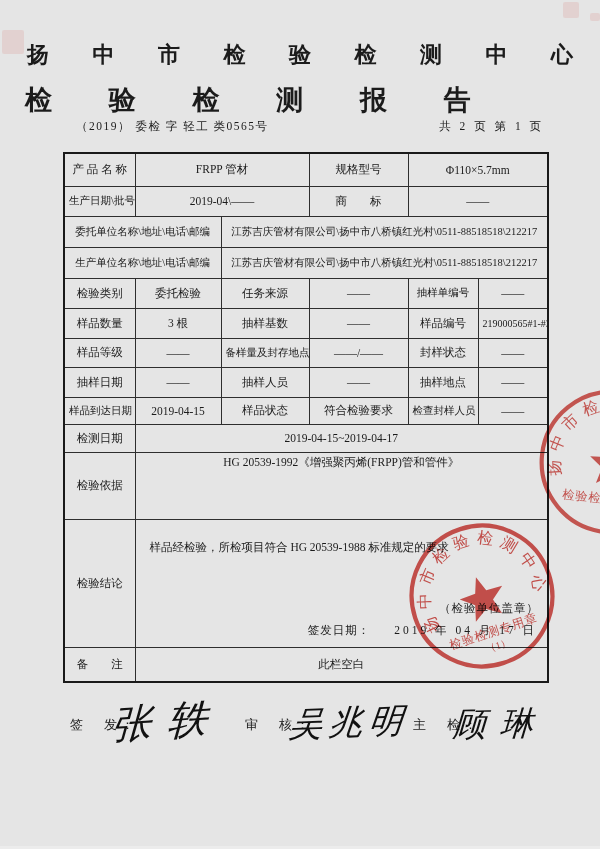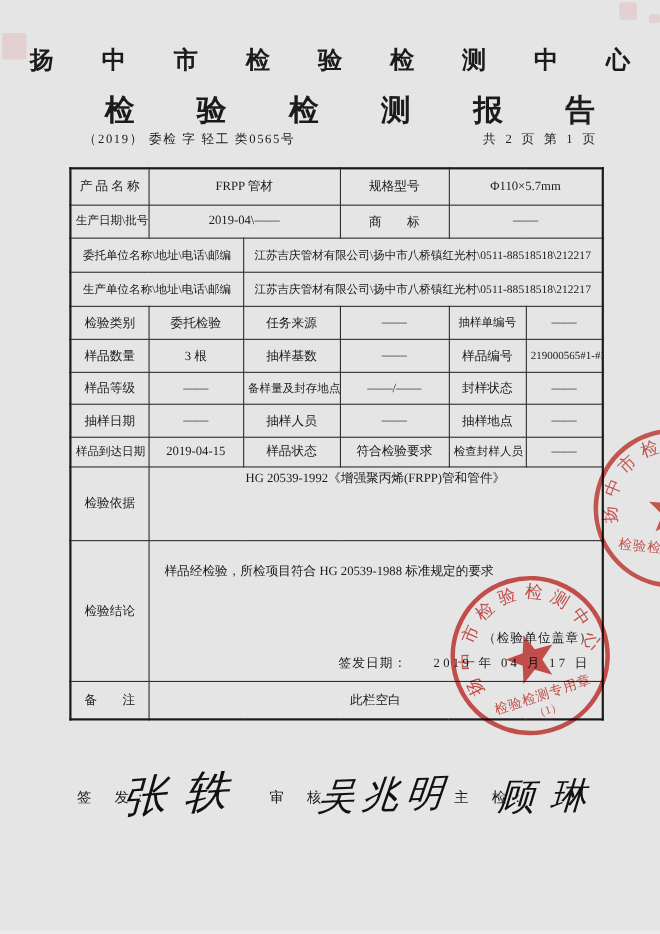--- a/index.html
+++ b/index.html
@@ -7,24 +7,23 @@
     position:relative; width:600px; height:849px; background:#e5e5e5;
     overflow:hidden; font-family:"Liberation Serif","DejaVu Serif",serif;
     color:#1b1b1b;
   }
   .org-title {
     position:absolute; top:40px; left:0; right:0; text-align:center;
     font-size:22px; font-weight:bold; letter-spacing:19px; text-indent:19px;
     white-space:nowrap;
   }
   .report-title {
-    position:absolute; top:82px; left:0; right:0; text-align:center;
+    position:absolute; top:82px; left:0; right:0; text-align:left;
     font-size:27px; font-weight:bold; letter-spacing:25px; text-indent:25px;
     white-space:nowrap;
-    margin-left:36px;
   }
   .doc-line { position:absolute; top:119px; left:76px; font-size:11.5px; letter-spacing:1.5px; }
   .page-info { position:absolute; top:119px; right:56px; font-size:11.5px; letter-spacing:3px; }
 
   table.report {
     position:absolute; top:152px; left:63px; width:484px;
     border-collapse:collapse; table-layout:fixed;
     font-size:11.5px; border:2px solid #1a1a1a;
   }
   table.report td {
@@ -145,20 +144,24 @@
       <td>——</td>
     </tr>
     <tr style="height:27px">
       <td class="small">样品到达日期</td>
       <td>2019-04-15</td>
       <td>样品状态</td>
       <td>符合检验要求</td>
       <td class="small">检查封样人员</td>
       <td>——</td>
     </tr>
+    <tr style="height:28px">
+      <td>检测日期</td>
+      <td colspan="5">2019-04-15~2019-04-17</td>
+    </tr>
     <tr style="height:67px">
       <td>检验依据</td>
       <td colspan="5" class="top-left">HG 20539-1992《增强聚丙烯(FRPP)管和管件》</td>
     </tr>
     <tr style="height:128px">
       <td>检验结论</td>
       <td colspan="5" class="concl">
         <div class="concl-text">样品经检验，所检项目符合 HG 20539-1988 标准规定的要求</div>
         <div class="stamp-note">（检验单位盖章）</div>
         <div class="issue-line">

